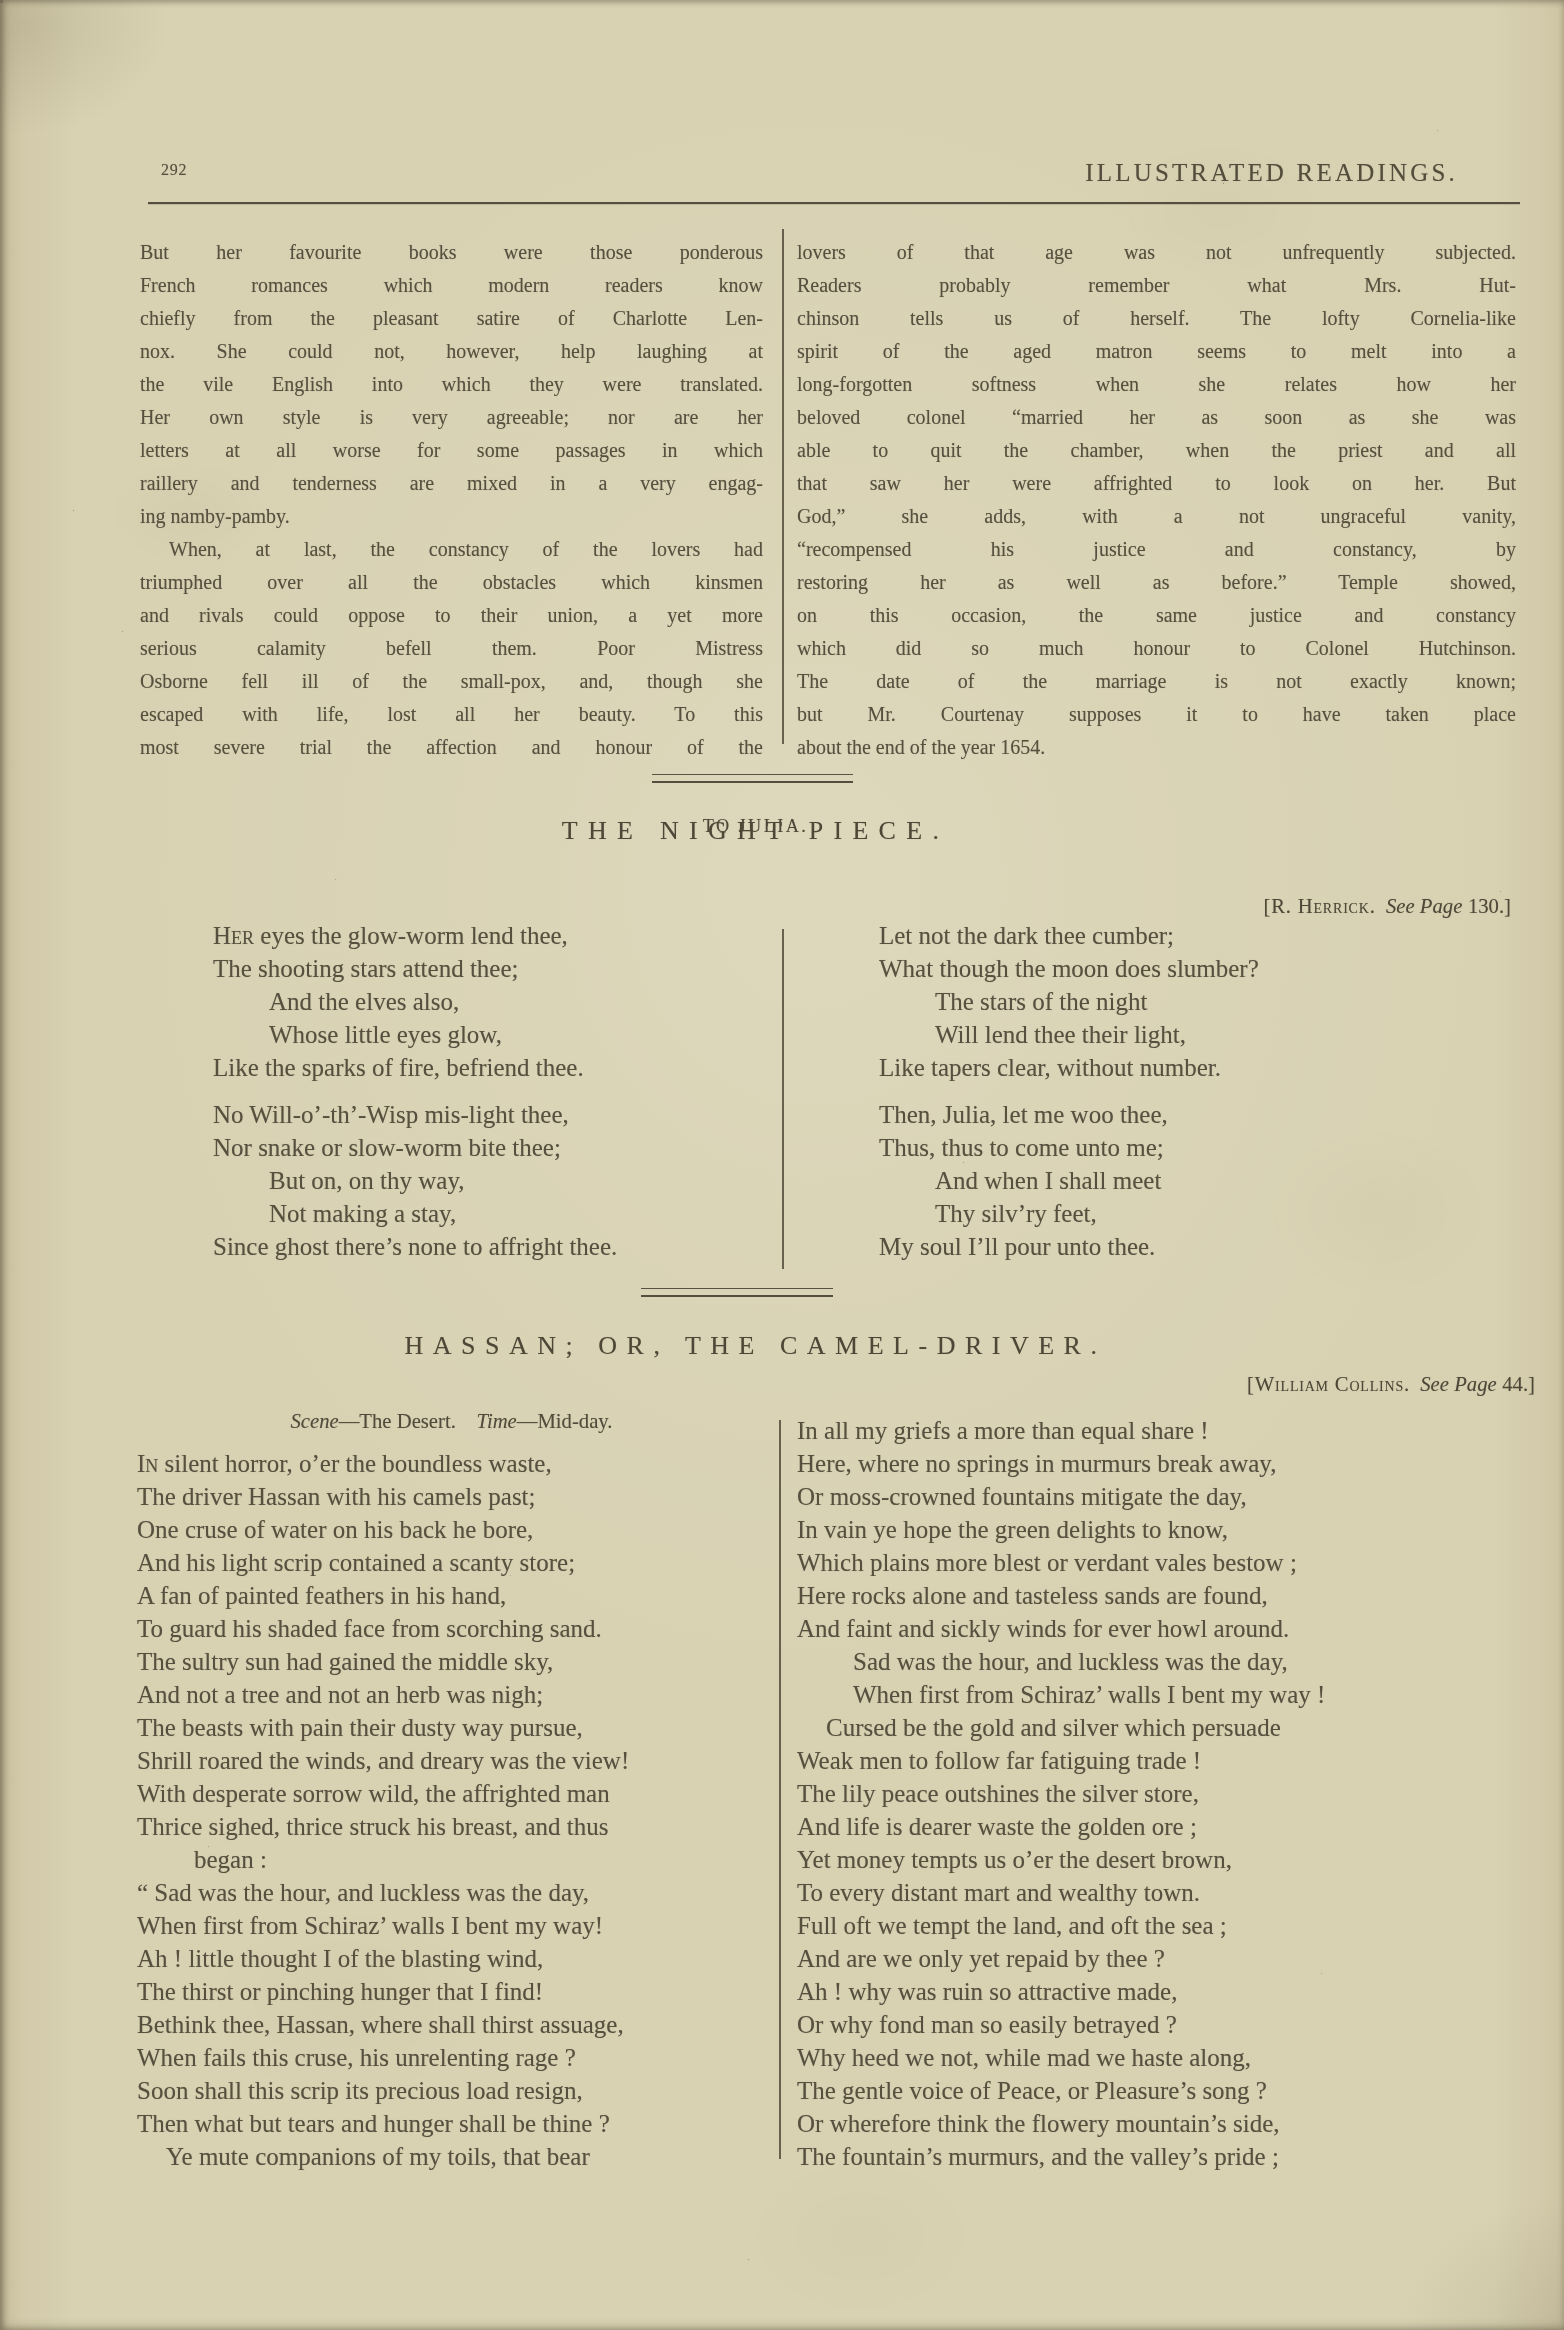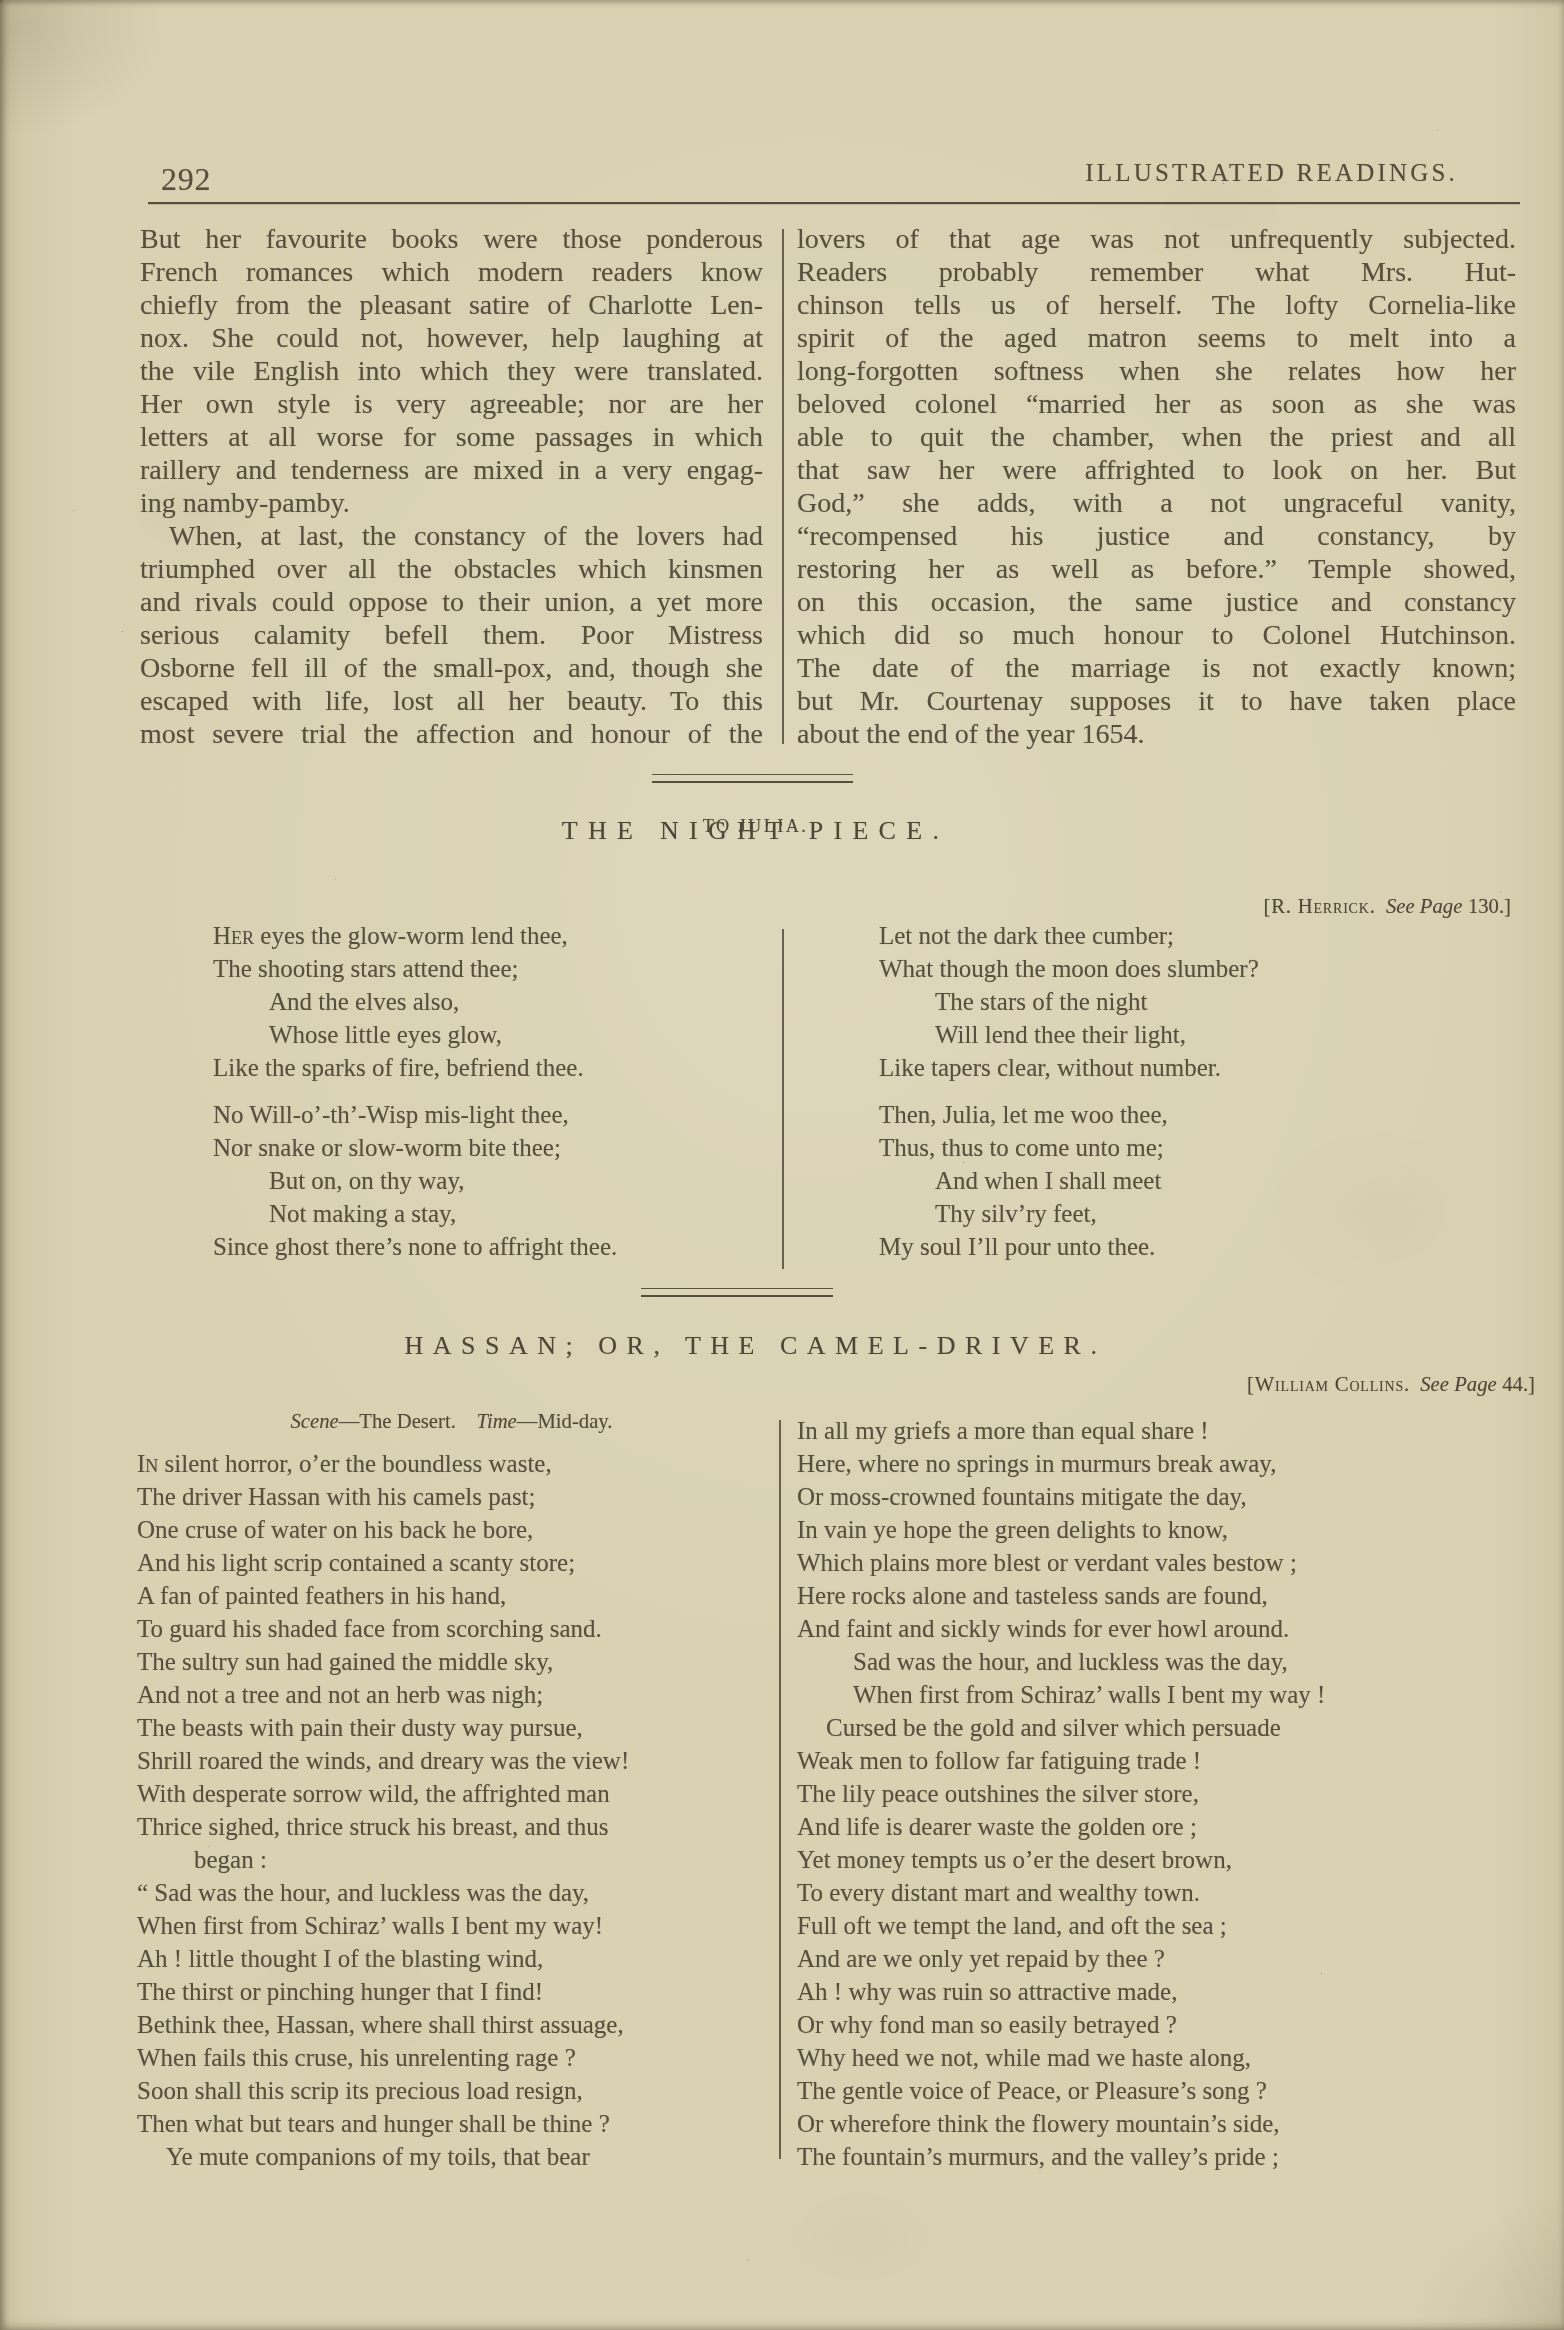--- a/index.html
+++ b/index.html
@@ -23,25 +23,25 @@
       radial-gradient(159px 111px at 55% 96%, rgba(150,138,105,.08), transparent 70%);}
   .specks{position:absolute;top:0;left:0;width:3.2px;height:3.2px;border-radius:50%;background:rgba(95,85,60,.45);
     box-shadow: 72px 509px 0 -0.8px rgba(95,85,60,.4), 121px 630px 0 -0.8px rgba(95,85,60,.35),
       1222px 182px 0 -0.8px rgba(95,85,60,.5), 1436px 129px 0 -0.8px rgba(95,85,60,.3),
       334px 878px 0 -0.8px rgba(95,85,60,.3), 962px 1161px 0 -0.8px rgba(95,85,60,.35),
       207px 1845px 0 -0.8px rgba(95,85,60,.35), 1320px 1972px 0 -0.8px rgba(95,85,60,.3),
       747px 2258px 0 -0.8px rgba(95,85,60,.35), 1161px 2147px 0 -0.8px rgba(95,85,60,.3),
       509px 1574px 0 -0.8px rgba(95,85,60,.3), 1499px 890px 0 -0.8px rgba(95,85,60,.3);}
   .txt{text-shadow:0 0 0.8px rgba(87,80,63,.35);}
   
-  .page-number{position:absolute;left:161px;top:161px;font-size:32px;letter-spacing:0.8px;}
+  .page-number{position:absolute;left:161px;top:161px;font-size:16px;letter-spacing:0.8px;}
   .running-title{position:absolute;left:0;top:159px;width:1458px;text-align:right;font-size:25px;letter-spacing:3.2px;color:#544d3c;}
   .header-rule{position:absolute;left:148px;top:202px;width:1372px;height:1.6px;background:#564e3e;box-shadow:0 0.8px 0 rgba(86,78,62,.25);}
   
-  .prose-col{position:absolute;top:222px;font-size:28px;line-height:33px;}
+  .prose-col{position:absolute;top:236px;font-size:20px;line-height:33px;}
   .prose-col.left{left:140px;width:623px;}
   .prose-col.right{left:797px;width:719px;}
   .pline{text-align:justify;text-align-last:justify;}
   .pline.end{text-align-last:left;}
   .pline.ind{text-indent:29px;}
   .vrule{position:absolute;width:1.6px;background:rgba(75,67,50,.8);}
   .vrule.prose{left:782px;top:229px;height:515px;}
   .vrule.np{left:782px;top:929px;height:340px;}
   .vrule.hassan{left:779px;top:1420px;height:739px;}
   

